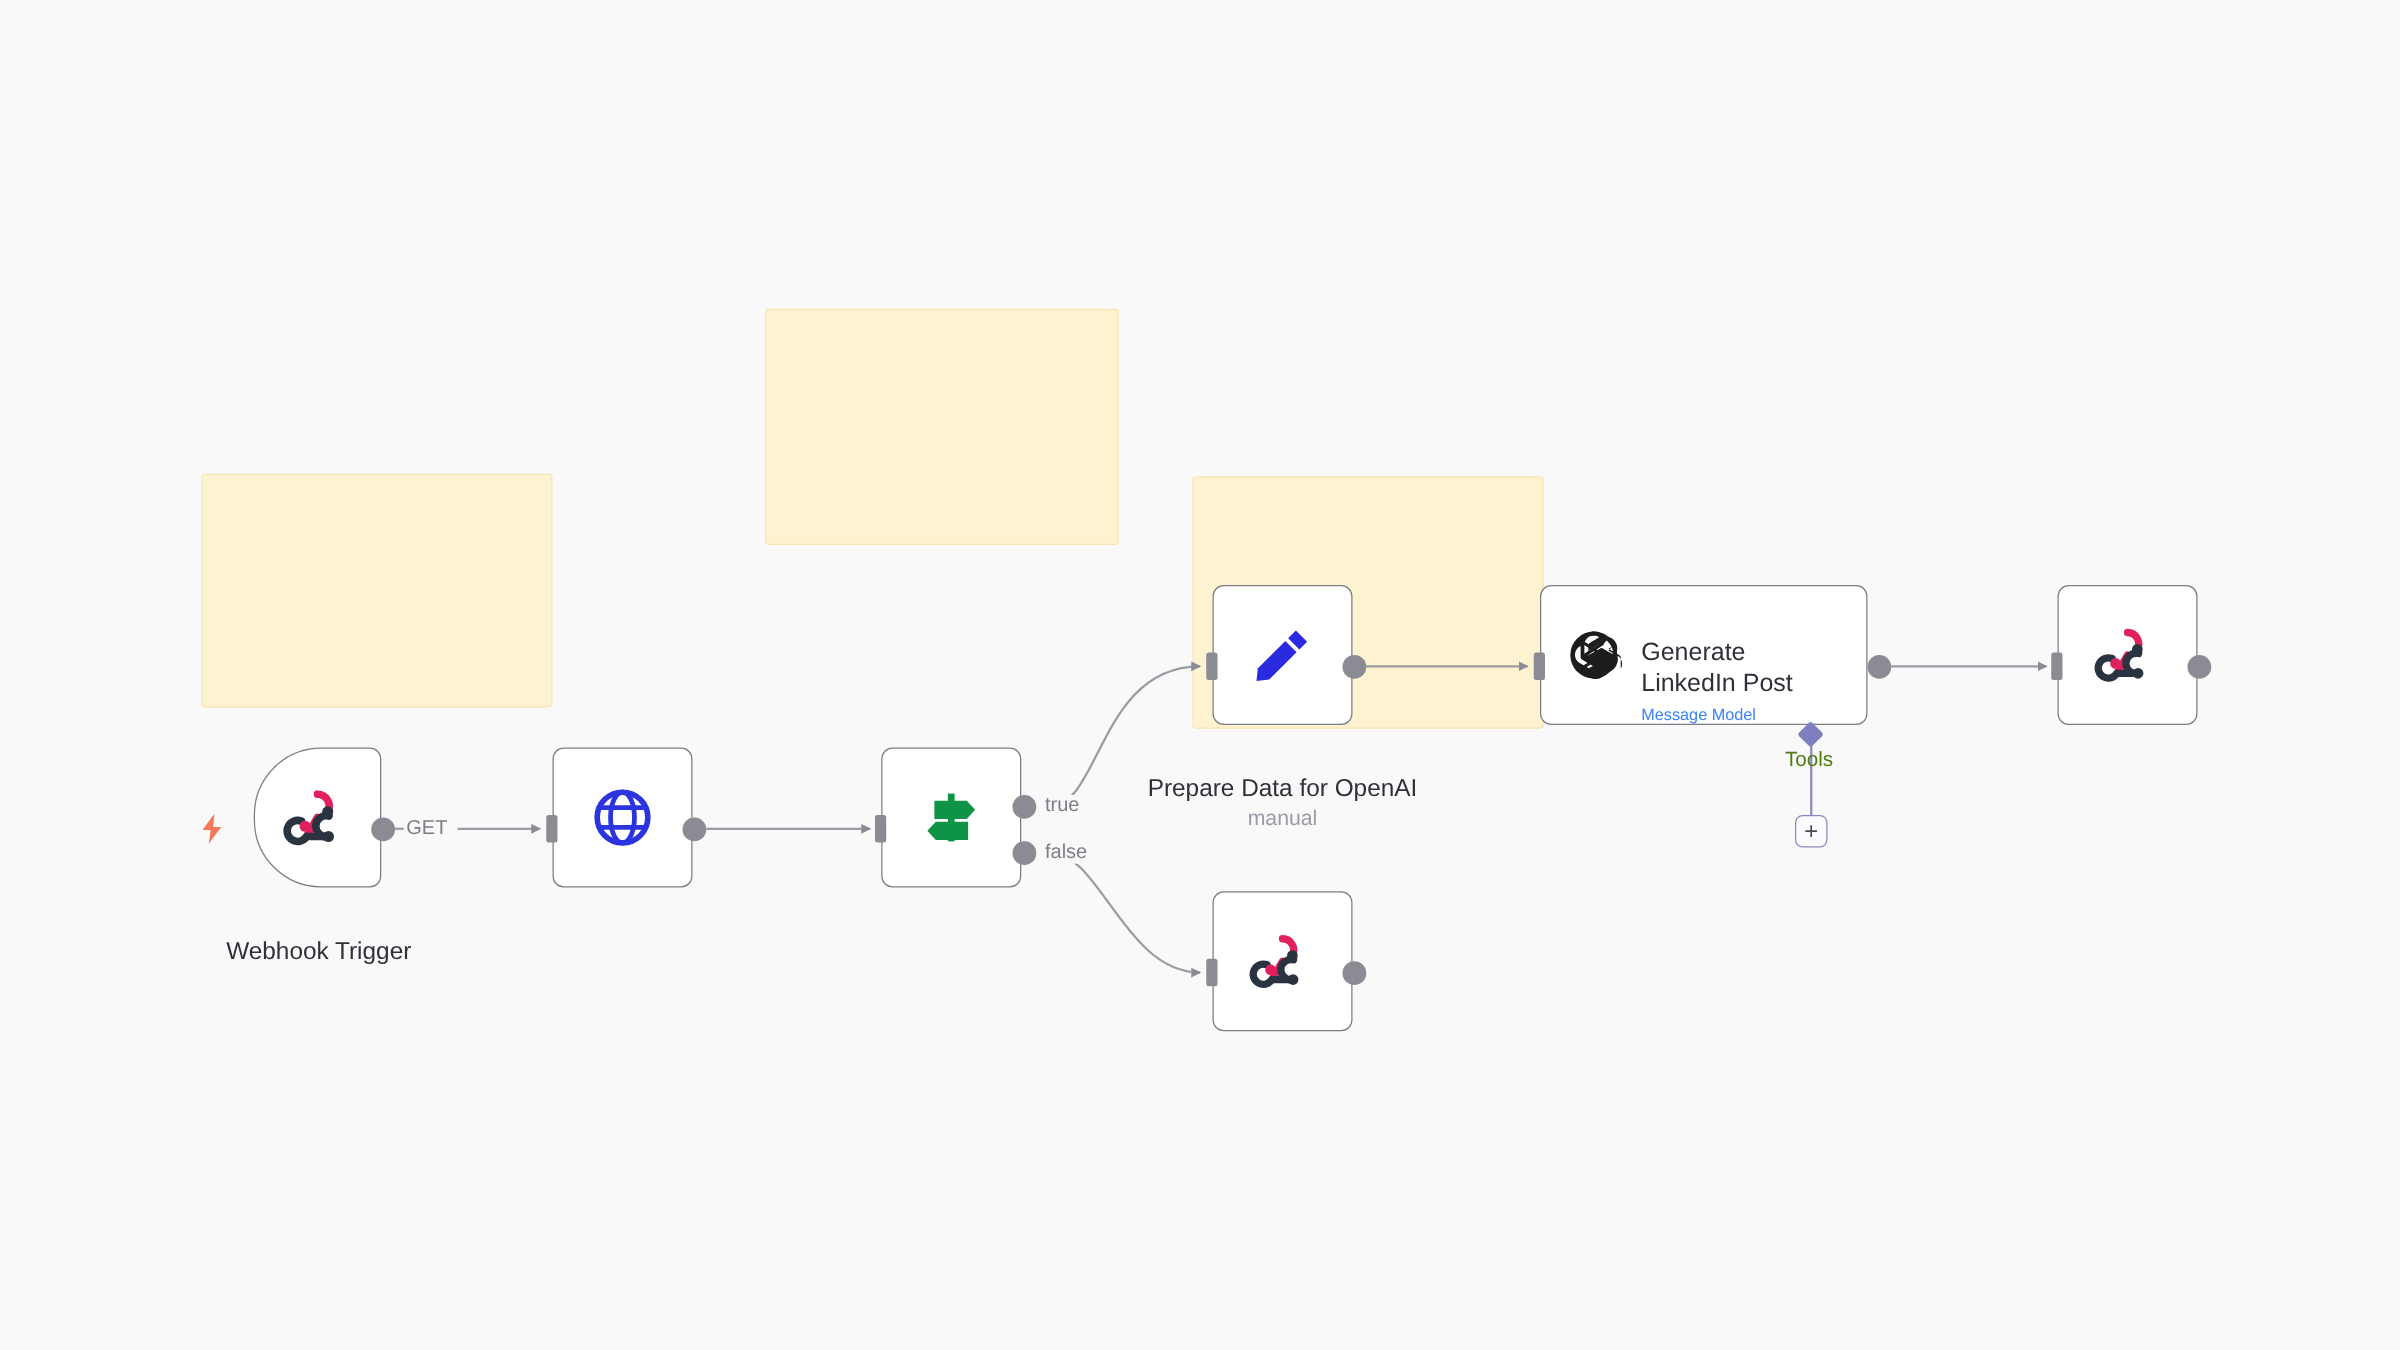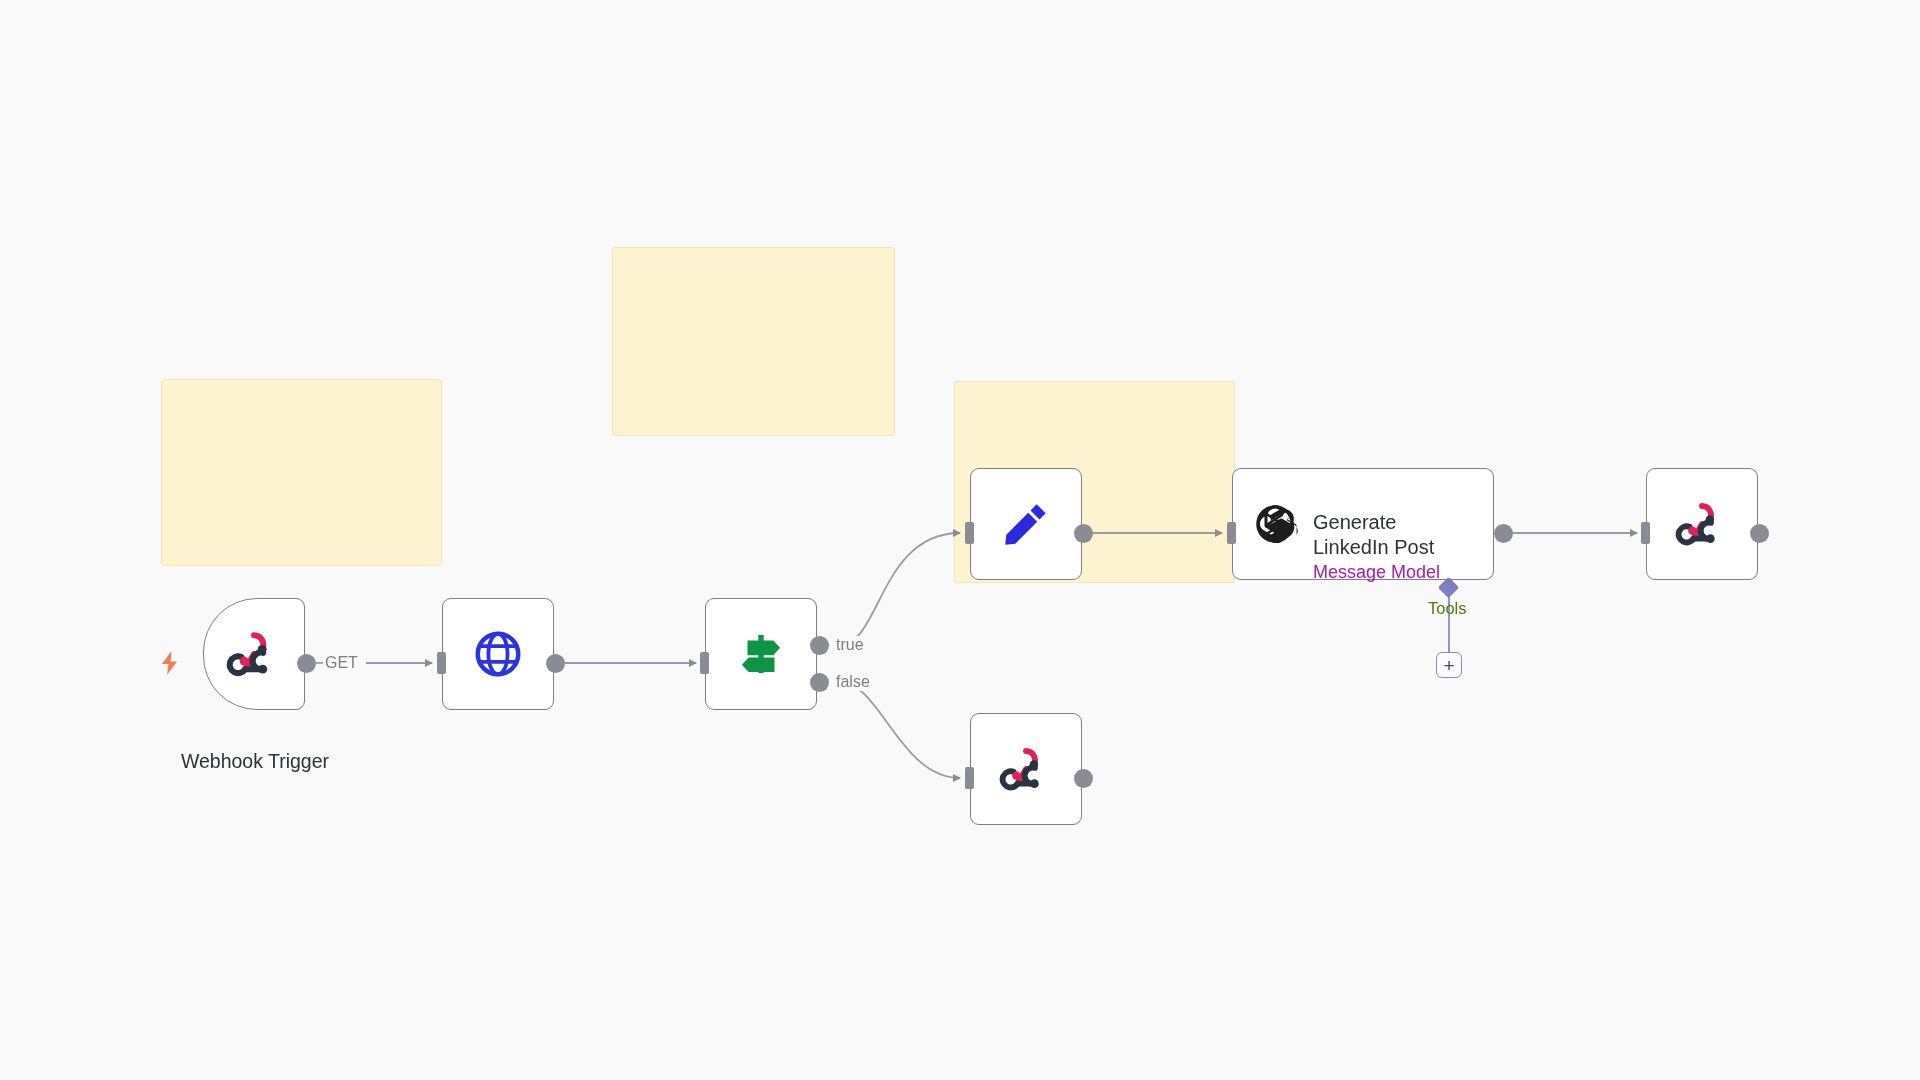--- a/index.html
+++ b/index.html
@@ -57,21 +57,21 @@
   }
 
   .node-icon { display: flex; align-items: center; justify-content: center; }
 
   .node-text { display: flex; flex-direction: column; gap: 1px; }
   .node-title {
     font-size: 20px; line-height: 25px; color: #2f3138;
     max-width: 150px;
     margin-top: 44px;
   }
-  .node-sub { font-size: 18px; color: #a21caf; line-height: 22px; }
+  .node-sub { font-size: 13px; color: #3b82f6; line-height: 22px; }
 
   
   .caption {
     position: absolute;
     z-index: 4;
     text-align: center;
     font-size: 19.5px;
     color: #2f3138;
     line-height: 23px;
     white-space: pre-line;
@@ -221,20 +221,24 @@
   <div class="port-in" style="left:965px; top:522px;"></div>
   <div class="node square" style="left:970px; top:468px;">
     <span class="node-icon">
       <svg width="54" height="54" viewBox="0 0 48 48">
         <path d="M33.5 6.5 L41.5 14.5 L36 20 L28 12 Z" fill="#2a2ae0"></path>
         <path d="M26 14 L34 22 L14.5 41.5 L5.5 42.5 L6.5 33.5 Z" fill="#2a2ae0"></path>
       </svg>
     </span>
   </div>
   <div class="port-out" style="left:1074px; top:524px;"></div>
+  <div class="caption" style="left:881px; top:597px; width:290px;">
+    <span>Prepare Data for OpenAI</span>
+    <span class="sub">manual</span>
+  </div>
 
   <div class="port-in" style="left:1227px; top:522px;"></div>
   <div class="node wide" style="left:1232px; top:468px;">
     <span class="node-icon">
       <svg width="48" height="48" viewBox="0 0 48 48">
         <path d="M24.2 5.2c-3.6 0-6.7 2.1-8.1 5.2-3.4.3-6.4 2.4-7.9 5.6-1.8 3.1-1.7 6.8 0 9.8-1.4 3.1-1 6.8 1 9.5 2 2.8 5.3 4.2 8.6 3.8 1.9 2.6 5 4.1 8.2 4 3.6 0 6.8-2.1 8.2-5.3 3.4-.3 6.3-2.4 7.8-5.5 1.8-3.1 1.8-6.8 0-9.9 1.4-3.1 1-6.7-1-9.5-2-2.7-5.3-4.1-8.6-3.7-1.9-2.6-4.9-4.1-8.2-4zm0 3.2c1.5 0 3 .5 4.1 1.5l-.2.1-7.4 4.3c-.6.4-1 1-1 1.8v10.2l-3.2-1.9V15.9c0-4.1 3.4-7.5 7.7-7.5zm10.1 4c2.1 0 4.1 1.1 5.3 2.9 1.7 2.5 1.3 5.8-.9 7.9l-.1-.2-7.4-4.3c-.6-.4-1.4-.4-2 0l-8.8 5.1v-3.7l7.4-4.3c1.3-.7 2.8-1.3 4.5-1.3zm-20.8 4.4v9c0 .7.4 1.4 1 1.8l8.8 5.1-3.2 1.9-7.4-4.3c-3.6-2.1-4.8-6.7-2.7-10.3.9-1.5 2.2-2.6 3.5-3.2zm22.2 3.5l7.3 4.2c3.6 2.1 4.8 6.7 2.7 10.3l-.1.1v-9c0-.7-.4-1.4-1-1.8l-8.8-5.1 3.2-1.8z" fill="#1d1d1f"></path>
         <circle cx="24" cy="24" r="17.2" fill="none" stroke="#1d1d1f" stroke-width="3.1"></circle>
         <path d="M17 15 L31 24 L17 33 M31 15 L17 24 L31 33" fill="none" stroke="#1d1d1f" stroke-width="2.6" stroke-linecap="round" stroke-linejoin="round"></path>
       </svg>
     </span>

